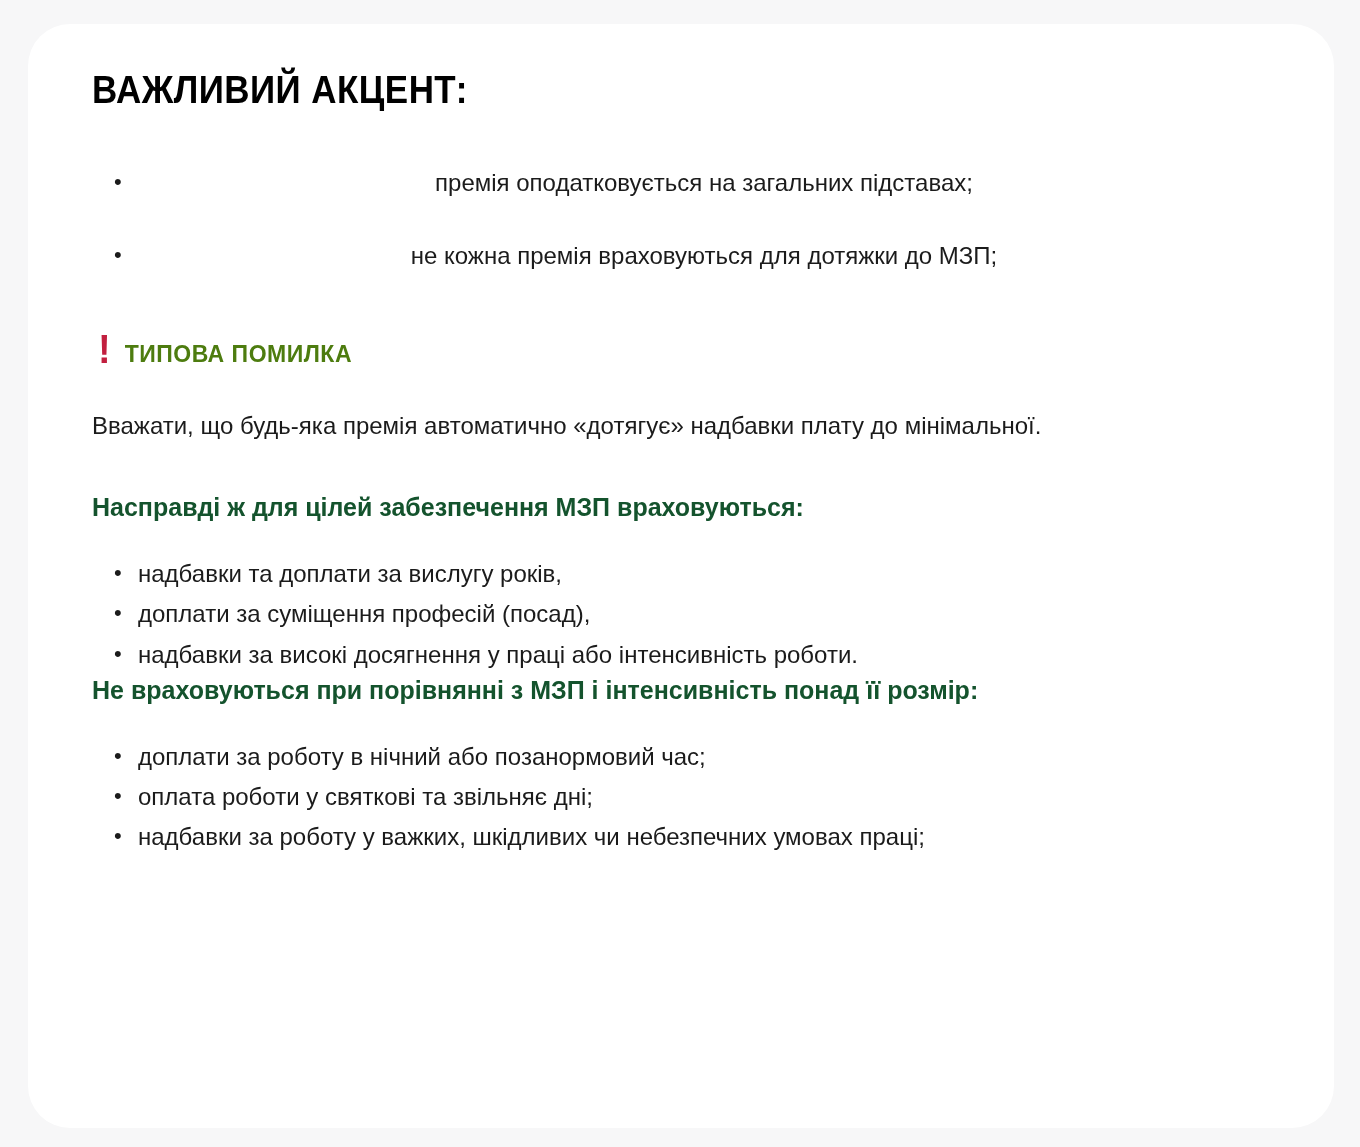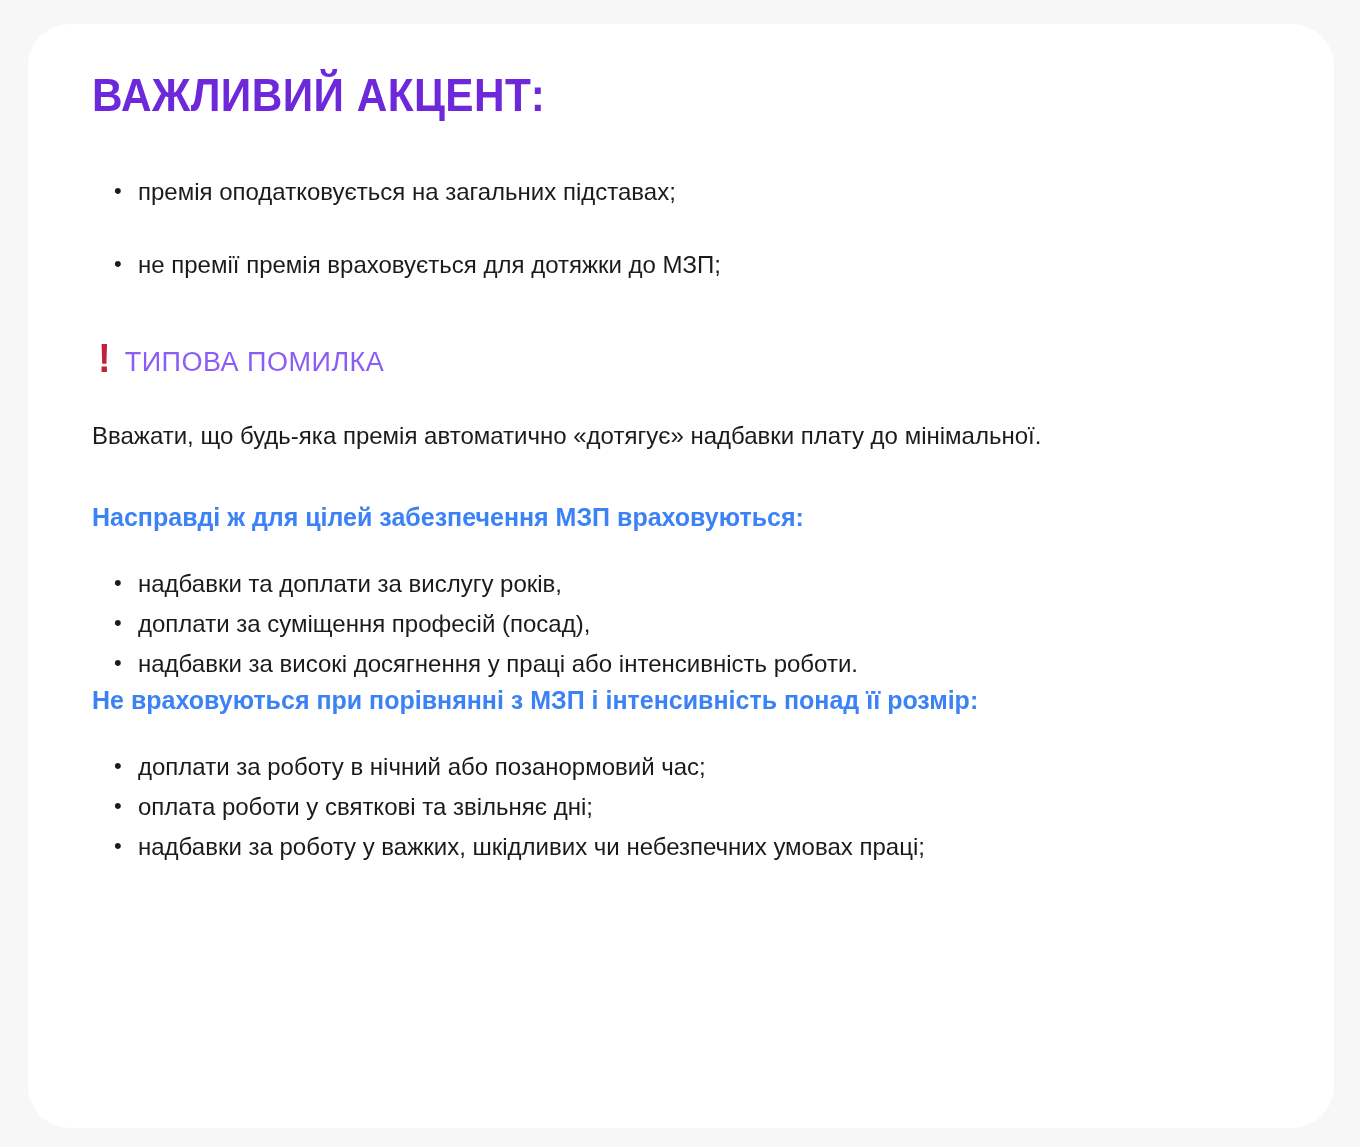--- a/index.html
+++ b/index.html
@@ -20,25 +20,25 @@
     background: #ffffff;
     border-radius: 42px;
     width: 100%;
     height: 100%;
     box-sizing: border-box;
     padding: 46px 64px 40px 64px;
     overflow: hidden;
   }
   h1.main-title {
     margin: 0 0 52px 0;
-    font-size: 46px;
+    font-size: 38px;
     line-height: 1.1;
     font-weight: 800;
     letter-spacing: 0.5px;
-    color: #6d28d9;
+    color: #000000;
   }
   h1.main-title .squeeze {
     display: inline-block;
     transform: scaleX(0.92);
     transform-origin: left center;
   }
   ul.bullets {
     list-style: none;
     margin: 0;
     padding: 0 0 0 22px;
@@ -69,55 +69,55 @@
     margin: 56px 0 40px 6px;
   }
   .mistake-heading .excl {
     color: #c21f3f;
     font-size: 38px;
     font-weight: 800;
     line-height: 1;
     transform: scaleY(1.08);
   }
   .mistake-heading .mistake-title {
-    font-size: 27px;
-    font-weight: 400;
+    font-size: 23px;
+    font-weight: 700;
     letter-spacing: 0.5px;
-    color: #8b5cf6;
+    color: #4d7c0f;
     display: inline-block;
   }
   p.lead {
     margin: 0 0 46px 0;
     font-size: 24px;
     line-height: 1.5;
   }
   h2.subheading {
     margin: 0 0 30px 0;
     font-size: 25px;
     font-weight: 800;
     line-height: 1.4;
-    color: #3b82f6;
+    color: #14532d;
   }
   .list-block { margin-bottom: 46px; }
   .list-block:last-child { margin-bottom: 8px; }
-  .section-gap { margin-bottom: 44px; }
+  .section-gap { margin-bottom: 44px; text-align: center; }
 </style>
 </head>
 <body>
 
 <div class="page">
   <div class="card">
 
     <h1 class="main-title">
       <span class="squeeze">ВАЖЛИВИЙ АКЦЕНТ:</span>
     </h1>
 
     <ul class="bullets loose section-gap">
       <li>премія оподатковується на загальних підставах;</li>
-      <li>не премії премія враховується для дотяжки до МЗП;</li>
+      <li>не кожна премія враховуються для дотяжки до МЗП;</li>
     </ul>
 
     <div class="mistake-heading">
       <span class="excl">!</span>
       <span class="mistake-title">ТИПОВА ПОМИЛКА</span>
     </div>
 
     <p class="lead">Вважати, що будь-яка премія автоматично «дотягує» надбавки плату до мінімальної.</p>
 
     <h2 class="subheading">Насправді ж для цілей забезпечення МЗП враховуються:</h2>

